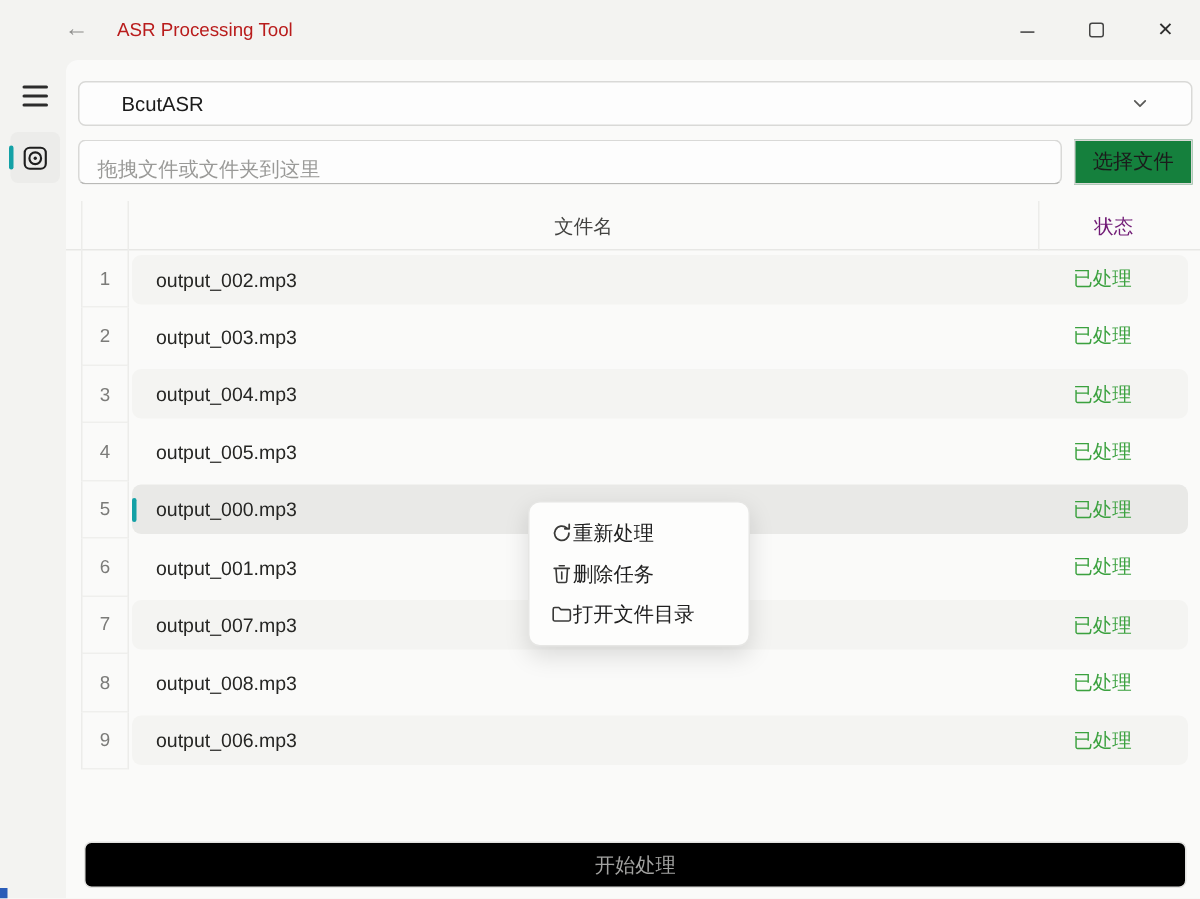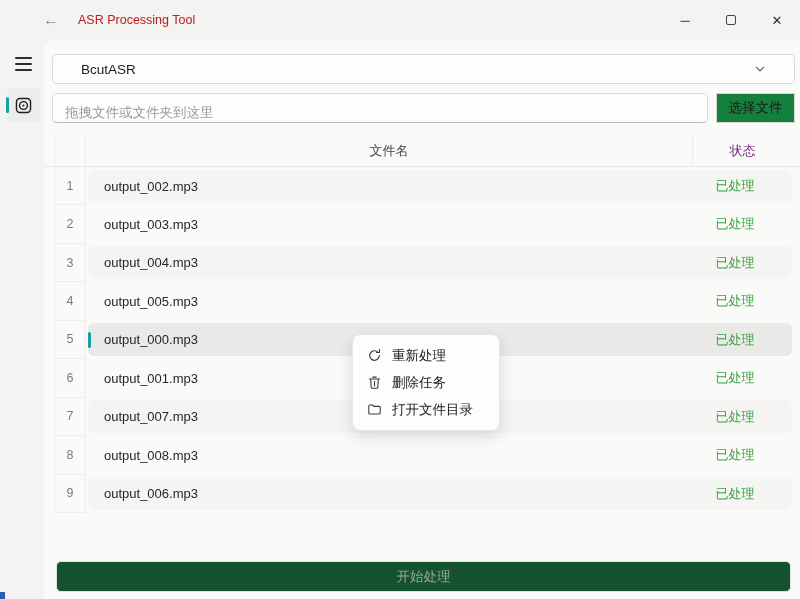--- a/index.html
+++ b/index.html
@@ -53,24 +53,24 @@
          border-bottom:1px solid #efefed; display:flex; align-items:center; justify-content:center; font-size:12.5px; color:#7b7b79; }
   .stripe { position:absolute; left:44px; top:2.5px; width:704px; height:33px; border-radius:6px; }
   .trow.striped .stripe { background:#f4f4f2; }
   .trow.selected .stripe { background:#e9e9e7; }
   .pill { position:absolute; left:0px; top:8.5px; width:3px; height:16px; border-radius:2px; }
   .fname { position:absolute; left:16px; top:0; height:33px; display:flex; align-items:center; font-size:13px; color:#262624; }
   .status { position:absolute; left:597px; top:0; width:100px; height:33px; display:flex; align-items:center; justify-content:center; font-size:13px; }
   
   .ctx-menu { position:absolute; left:352px; top:334px; width:148px; background:#fdfdfc; border:1px solid #e6e6e4;
               border-radius:8px; box-shadow:0 6px 16px rgba(0,0,0,.13); padding:7px 4px; z-index:10; }
-  .ctx-item { height:27px; display:flex; align-items:center; gap:10px; padding:0 10px; border-radius:4px; font-size:13.5px; color:#202020; }
+  .ctx-item { height:27px; display:flex; align-items:center; padding:0 10px; border-radius:4px; font-size:13.5px; color:#202020; }
   .ctx-item svg { width:15px; height:15px; flex:0 0 auto; color:#3a3a38; }
   
-  .start-btn { position:absolute; left:12px; top:521px; width:735px; height:31px; background:#14532d;
+  .start-btn { position:absolute; left:12px; top:521px; width:735px; height:31px; background:#000000;
                border:1px solid #e2e2e0; border-radius:5px; display:flex; align-items:center; justify-content:center;
                font-size:13.5px; color:#a2a2a0; }
   .sliver { position:absolute; left:0; bottom:0; width:5px; height:7px; background:#2a5cb8; }
 </style>
 </head>
 <body>
 
 <div class="titlebar">
   <div class="back-btn">
     <span>←</span>

